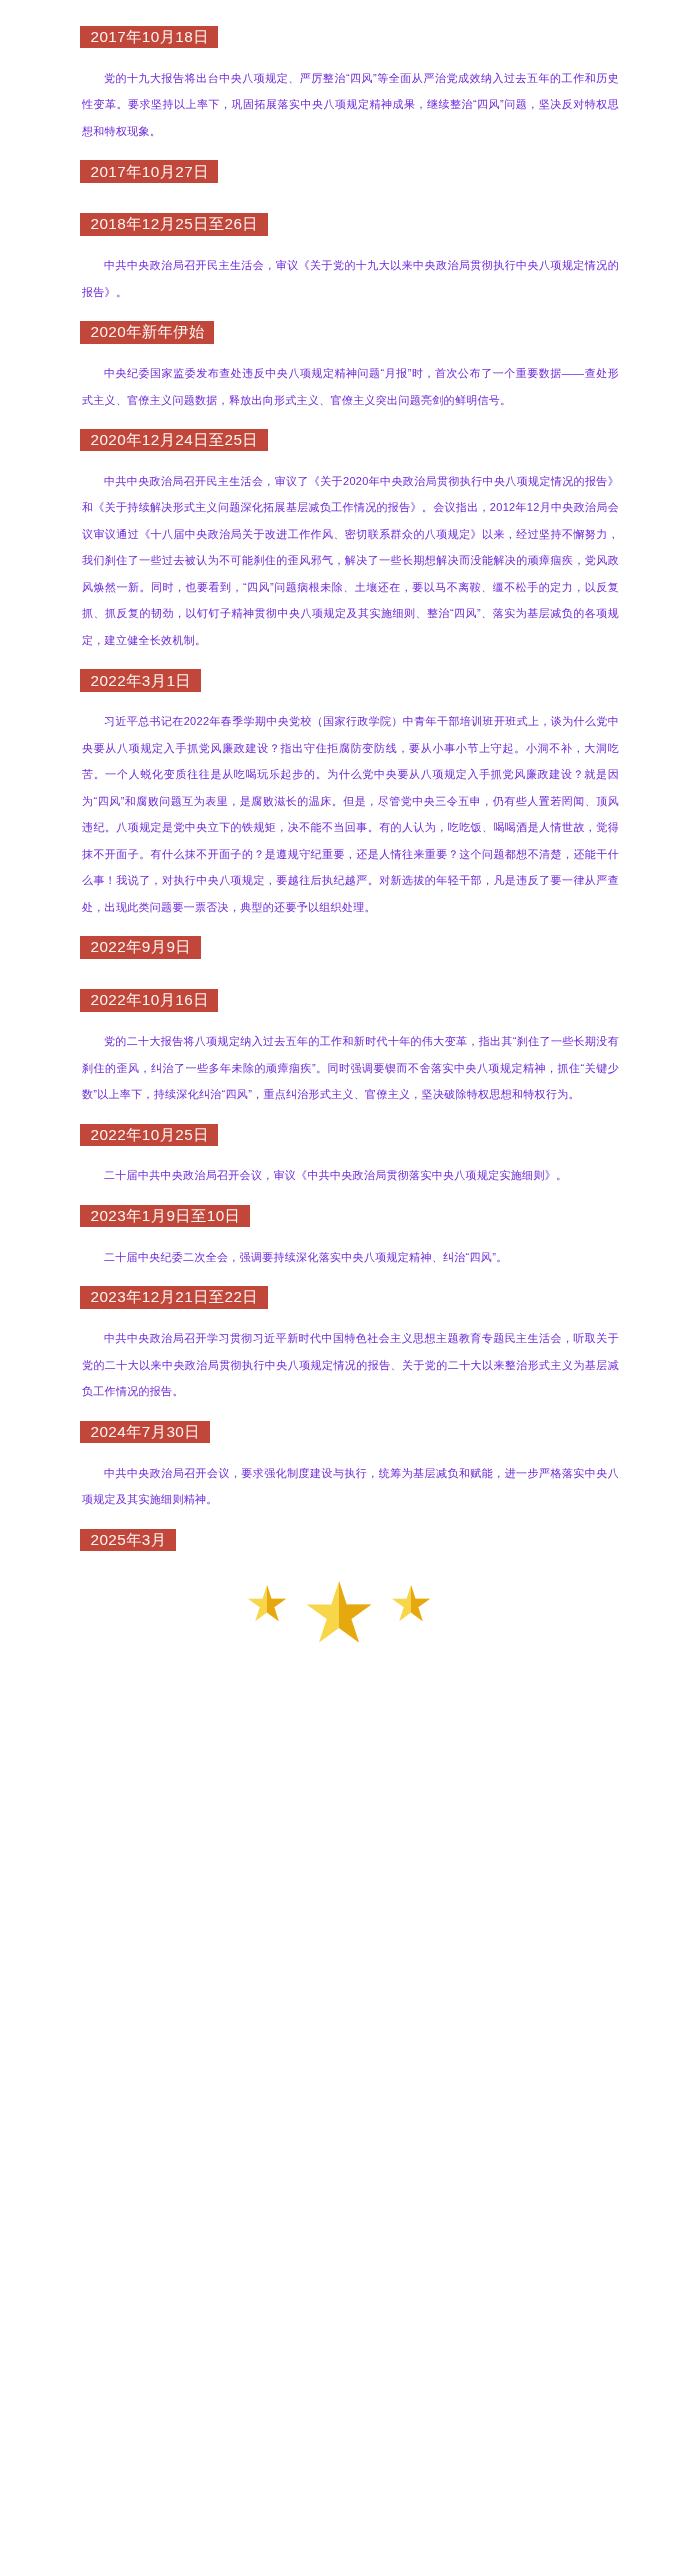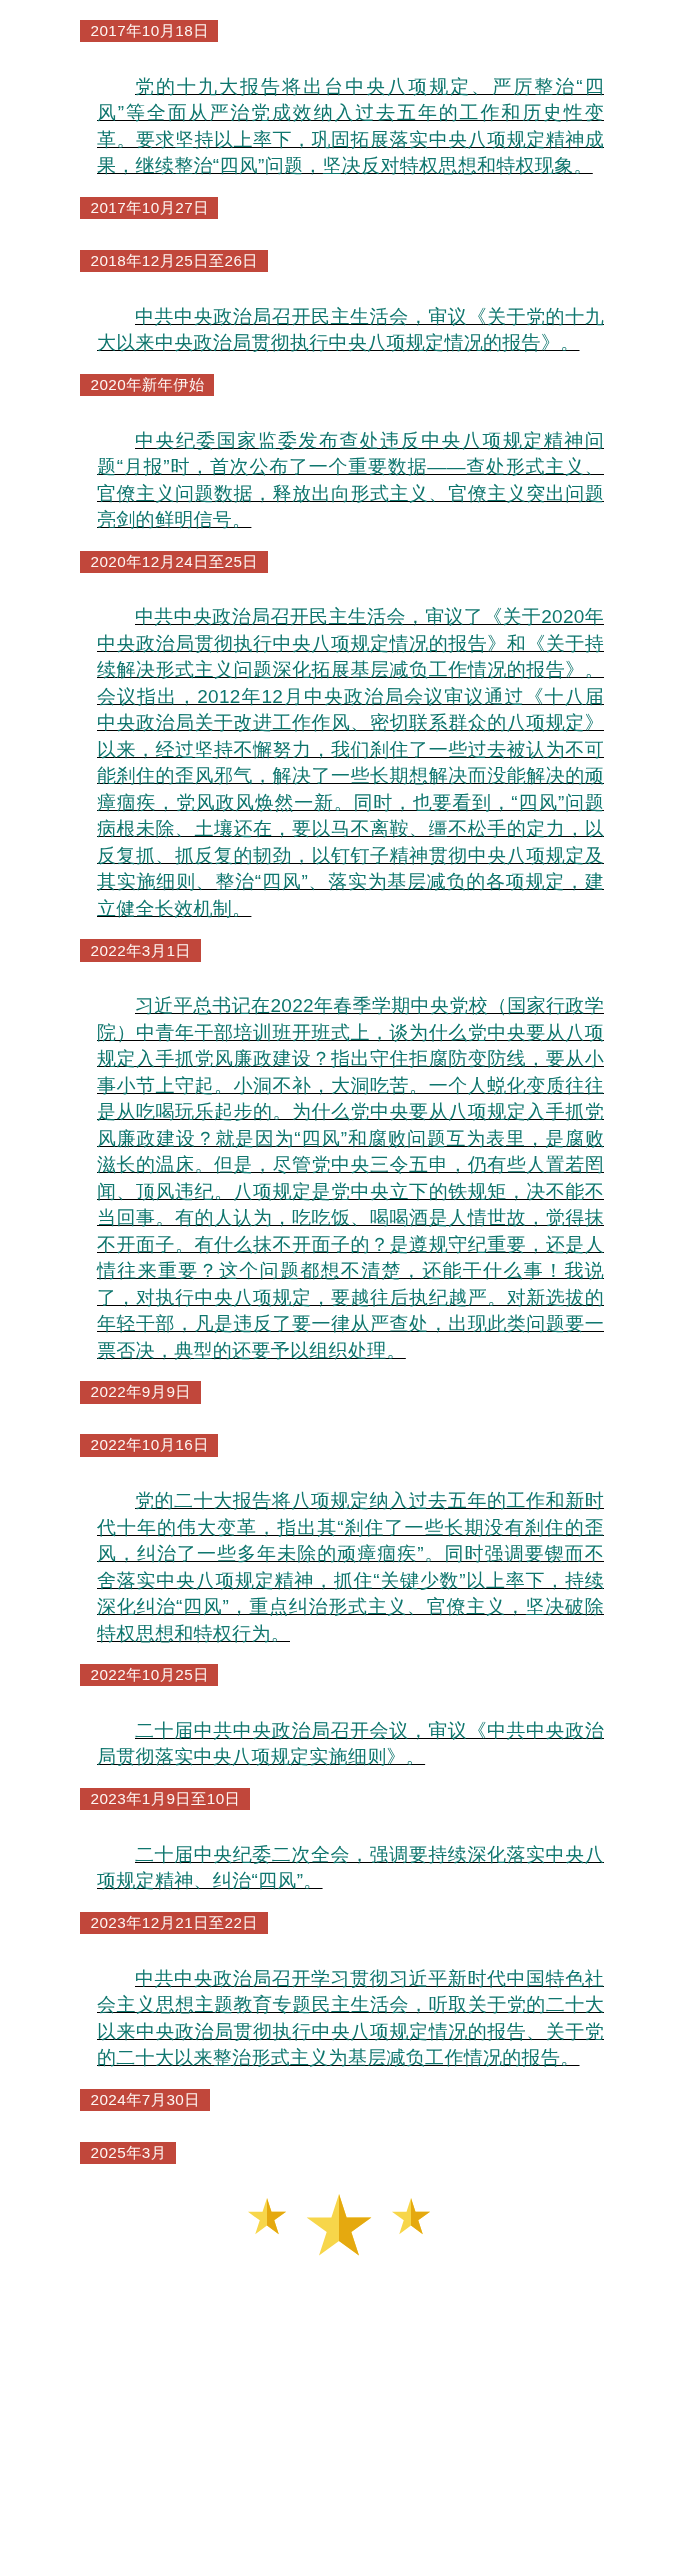--- a/index.html
+++ b/index.html
@@ -5,41 +5,40 @@
   html, body { margin: 0; padding: 0; background: #ffffff; }
   .page {
     position: relative;
     width: 678px;
     height: 2576px;
     overflow: hidden;
     background: #ffffff;
     font-family: "Liberation Sans", "DejaVu Sans", sans-serif;
   }
   .timeline {
-    padding: 20px 57px 0 80px;
-    text-decoration: underline;
+    padding: 26px 57px 0 80px;
   }
   .entry { margin: 0 0 16px 0; }
   .date-badge {
     display: inline-block;
     background: #c1473b;
     color: #fdf5f2;
     font-size: 15.3px;
     line-height: 16px;
     padding: 3.2px 9.6px 3.2px 10.5px;
     margin: 0 0 14.5px 0;
     letter-spacing: 0.4px;
     white-space: nowrap;
   }
   .paras { }
   .para {
-    margin: 17px;
-    font-size: 19px;
+    margin: 2px;
+    font-size: 11px;
     line-height: 26.5px;
-    color: #0f766e;
+    color: #6d28d9;
     text-indent: 2em;
     text-align: justify;
     letter-spacing: 0.3px;
   }
   .stars-footer {
     margin-top: 6.4px;
     display: flex;
     justify-content: center;
     align-items: flex-start;
     gap: 17.7px;
@@ -121,20 +120,23 @@
 
   <div class="entry">
     <div class="date-badge">2023年12月21日至22日</div>
     <div class="paras">
           <p class="para">中共中央政治局召开学习贯彻习近平新时代中国特色社会主义思想主题教育专题民主生活会，听取关于党的二十大以来中央政治局贯彻执行中央八项规定情况的报告、关于党的二十大以来整治形式主义为基层减负工作情况的报告。</p>
         </div>
   </div>
 
   <div class="entry">
     <div class="date-badge">2024年7月30日</div>
+    <div class="paras">
+          <p class="para">中共中央政治局召开会议，要求强化制度建设与执行，统筹为基层减负和赋能，进一步严格落实中央八项规定及其实施细则精神。</p>
+        </div>
   </div>
 
   <div class="entry">
     <div class="date-badge">2025年3月</div>
   </div>
 </div>
 
   <div class="stars-footer">
     <svg class="star-small" viewBox="0 0 100 100" aria-hidden="true">
       <polygon points="50,0 61.2,34.6 97.6,34.6 68.1,55.9 79.4,90.5 50,69 20.6,90.5 31.9,55.9 2.4,34.6 38.8,34.6" fill="#f7d64a"></polygon>

